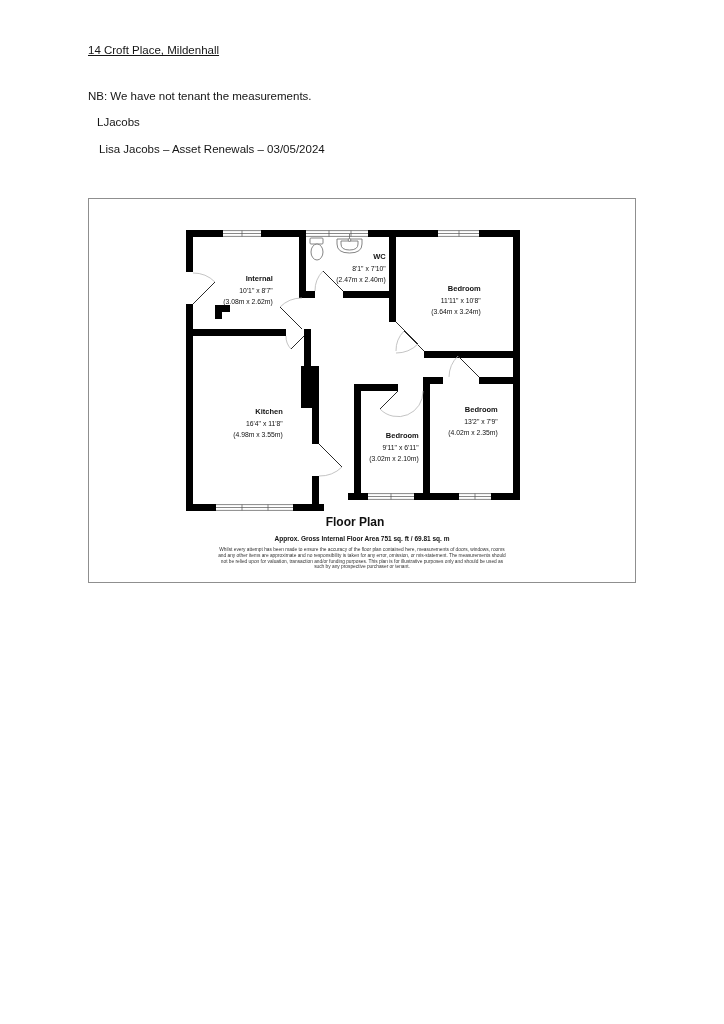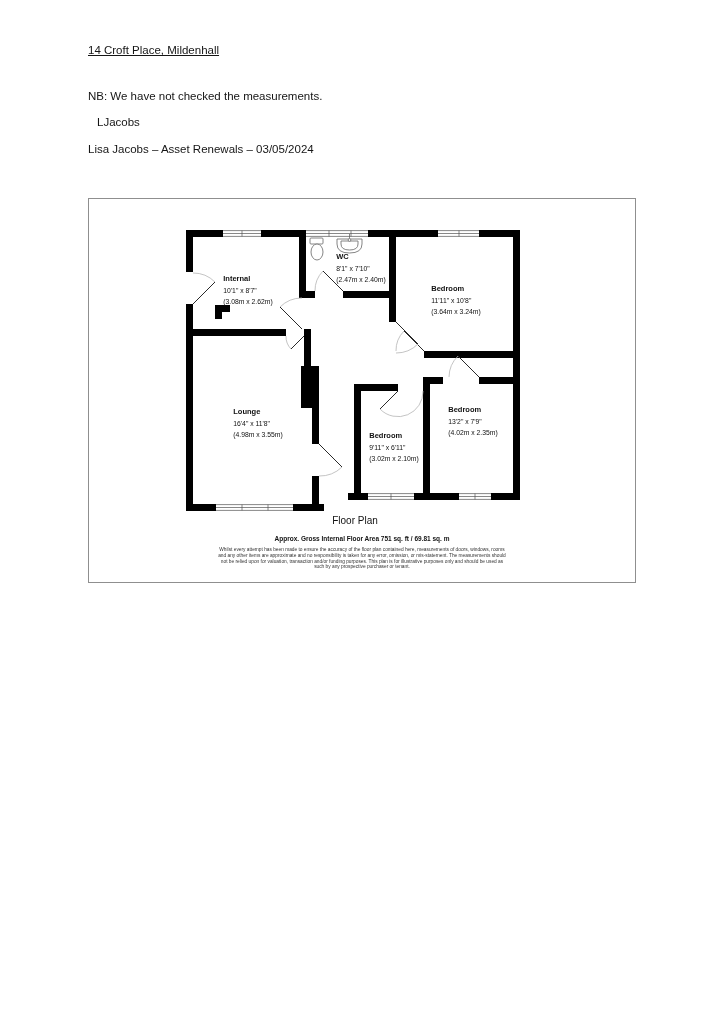--- a/index.html
+++ b/index.html
@@ -13,51 +13,51 @@
   .doc-line {
     position: absolute;
     left: 88px;
     font-size: 11.5px;
     color: #151515;
     white-space: nowrap;
   }
   #title-line   { top: 44px; text-decoration: underline; }
   #note-line    { top: 90px; }
   #author-line  { top: 116px; padding-left: 9px; }
-  #byline       { top: 143px; }
+  #byline       { top: 143px; margin-left: 11px; }
 
   .plan-box {
     position: absolute;
     left: 88px;
     top: 198px;
     width: 548px;
     height: 385px;
     border: 1px solid #8f8f8f;
     background: #ffffff;
   }
   .plan-box svg { position: absolute; left: 0; top: 0; }
 
   .room-label {
     position: absolute;
     transform: translateX(-50%);
-    text-align: left;
+    text-align: right;
     color: #111;
     line-height: 11.5px;
     white-space: nowrap;
   }
   .room-label .rname { font-size: 7.5px; font-weight: bold; display: block; }
   .room-label .rdim  { font-size: 6.8px; display: block; }
 
   .plan-caption {
     position: absolute;
     left: 266px;
     top: 316px;
     transform: translateX(-50%);
-    font-size: 10px;
-    font-weight: normal;
+    font-size: 12px;
+    font-weight: bold;
     color: #111;
     white-space: nowrap;
   }
   .area-line {
     position: absolute;
     left: 0; right: 0;
     top: 336px;
     text-align: center;
     font-size: 6.5px;
     font-weight: bold;
@@ -77,21 +77,21 @@
   .wall { fill: #000000; }
   .win-line { stroke: #555555; stroke-width: 0.7; }
   .arc  { stroke: #b5b5b5; stroke-width: 0.8; fill: none; }
   .leaf { stroke: #2a2a2a; stroke-width: 1; fill: none; }
   .fixture { stroke: #777777; stroke-width: 0.9; fill: #ffffff; }
 </style>
 </head>
 <body>
 
 <div class="doc-line" id="title-line">14 Croft Place, Mildenhall</div>
-<div class="doc-line" id="note-line">NB: We have not checked the measurements.</div>
+<div class="doc-line" id="note-line">NB: We have not tenant the measurements.</div>
 <div class="doc-line" id="author-line">LJacobs</div>
 <div class="doc-line" id="byline">Lisa Jacobs – Asset Renewals – 03/05/2024</div>
 
 <div class="plan-box">
 
   <svg width="548" height="385" viewBox="0 0 548 385">
 
     <g>
 
       <rect class="wall" x="97" y="31" width="334" height="7"></rect>
@@ -213,21 +213,21 @@
     <span class="rname">WC</span>
     <span class="rdim">8'1" x 7'10"</span>
     <span class="rdim">(2.47m x 2.40m)</span>
   </div>
   <div class="room-label" style="left:367px; top:84px;">
     <span class="rname">Bedroom</span>
     <span class="rdim">11'11" x 10'8"</span>
     <span class="rdim">(3.64m x 3.24m)</span>
   </div>
   <div class="room-label" style="left:169px; top:207px;">
-    <span class="rname">Lounge</span>
+    <span class="rname">Kitchen</span>
     <span class="rdim">16'4" x 11'8"</span>
     <span class="rdim">(4.98m x 3.55m)</span>
   </div>
   <div class="room-label" style="left:305px; top:231px;">
     <span class="rname">Bedroom</span>
     <span class="rdim">9'11" x 6'11"</span>
     <span class="rdim">(3.02m x 2.10m)</span>
   </div>
   <div class="room-label" style="left:384px; top:205px;">
     <span class="rname">Bedroom</span>

